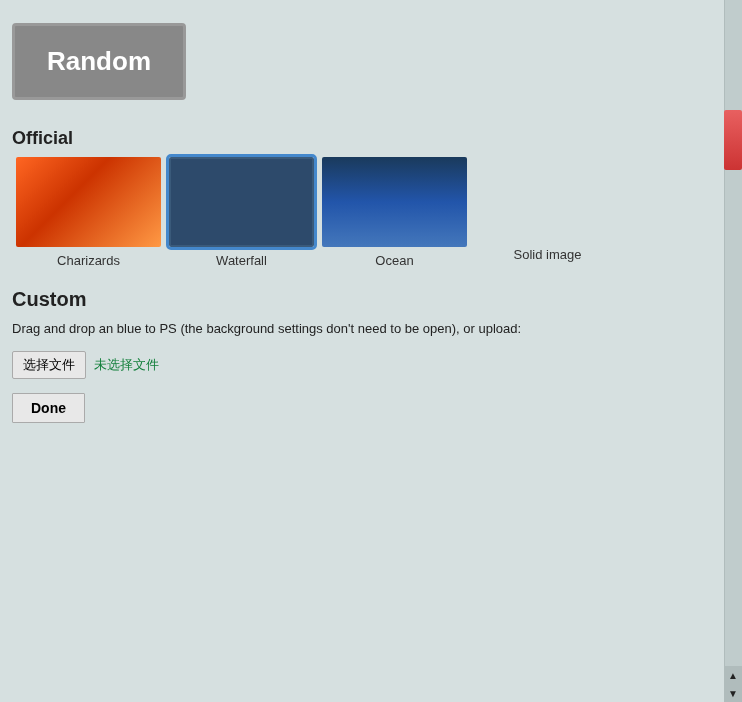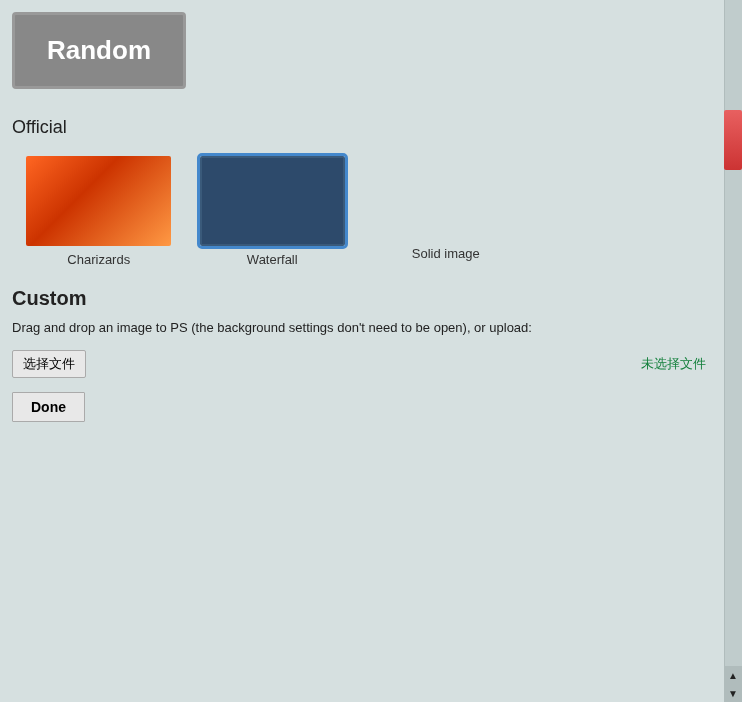--- a/index.html
+++ b/index.html
@@ -16,21 +16,21 @@
       font-size: 14px;
       color: #222;
       overflow: hidden;
       position: relative;
     }
 
     .main-content {
       width: 718px;
       height: 649px;
       overflow-y: scroll;
-      padding: 12px 12px 12px 12px;
+      padding: 23px 12px 12px 12px;
       position: absolute;
       left: 0;
       top: 0;
     }
 
     .scrollbar-track {
       position: absolute;
       right: 0;
       top: 0;
       width: 18px;
@@ -87,28 +87,28 @@
       border: 3px solid #999;
       border-radius: 4px;
       cursor: pointer;
       margin-bottom: 14px;
       min-width: 160px;
       text-align: center;
     }
 
     .section-title {
       font-size: 18px;
-      font-weight: normal;
-      margin-bottom: 10px;
+      font-weight: bold;
+      margin-bottom: 0;
       margin-top: 4px;
     }
 
     .themes-grid {
       display: grid;
-      grid-template-columns: repeat(4, 1fr);
+      grid-template-columns: repeat(5, 1fr);
       gap: 0;
       margin-bottom: 10px;
     }
 
     .theme-item {
       display: flex;
       flex-direction: column;
       align-items: center;
       padding: 8px 4px 10px 4px;
       cursor: pointer;
@@ -163,21 +163,20 @@
       color: #222;
       line-height: 1.5;
       margin-bottom: 12px;
     }
 
     .file-input-row {
       display: flex;
       align-items: center;
       gap: 8px;
       margin-bottom: 14px;
-      justify-content: space-between;
     }
 
     .choose-file-btn {
       background: #e8e8e8;
       border: 1px solid #aaa;
       border-radius: 2px;
       padding: 4px 10px;
       font-size: 13px;
       cursor: pointer;
       white-space: nowrap;
@@ -226,29 +225,33 @@
       <div class="theme-item">
         <div class="theme-preview charizards"></div>
         <span class="theme-label">Charizards</span>
       </div>
       <div class="theme-item selected">
         <div class="theme-preview solid-blue"></div>
         <span class="theme-label">Waterfall</span>
       </div>
 
       <div class="theme-item">
+        <div class="theme-preview ocean"></div>
+        <span class="theme-label">Ocean</span>
+      </div>
+      <div class="theme-item">
         <div class="empty-preview"></div>
         <span class="theme-label">Solid image</span>
       </div>
     </div>
   </div>
 
   <div class="custom-section">
     <div class="custom-title">Custom</div>
-    <div class="custom-description">Drag and drop an image to PS (the background settings don't need to be open), or upload:</div>
+    <div class="custom-description">Drag and drop an blue to PS (the background settings don't need to be open), or upload:</div>
 
     <div class="file-input-row">
       <button class="choose-file-btn">选择文件</button>
       <span class="no-file-label">未选择文件</span>
     </div>
 
     <button class="done-button">Done</button>
   </div>
 
 </div>

